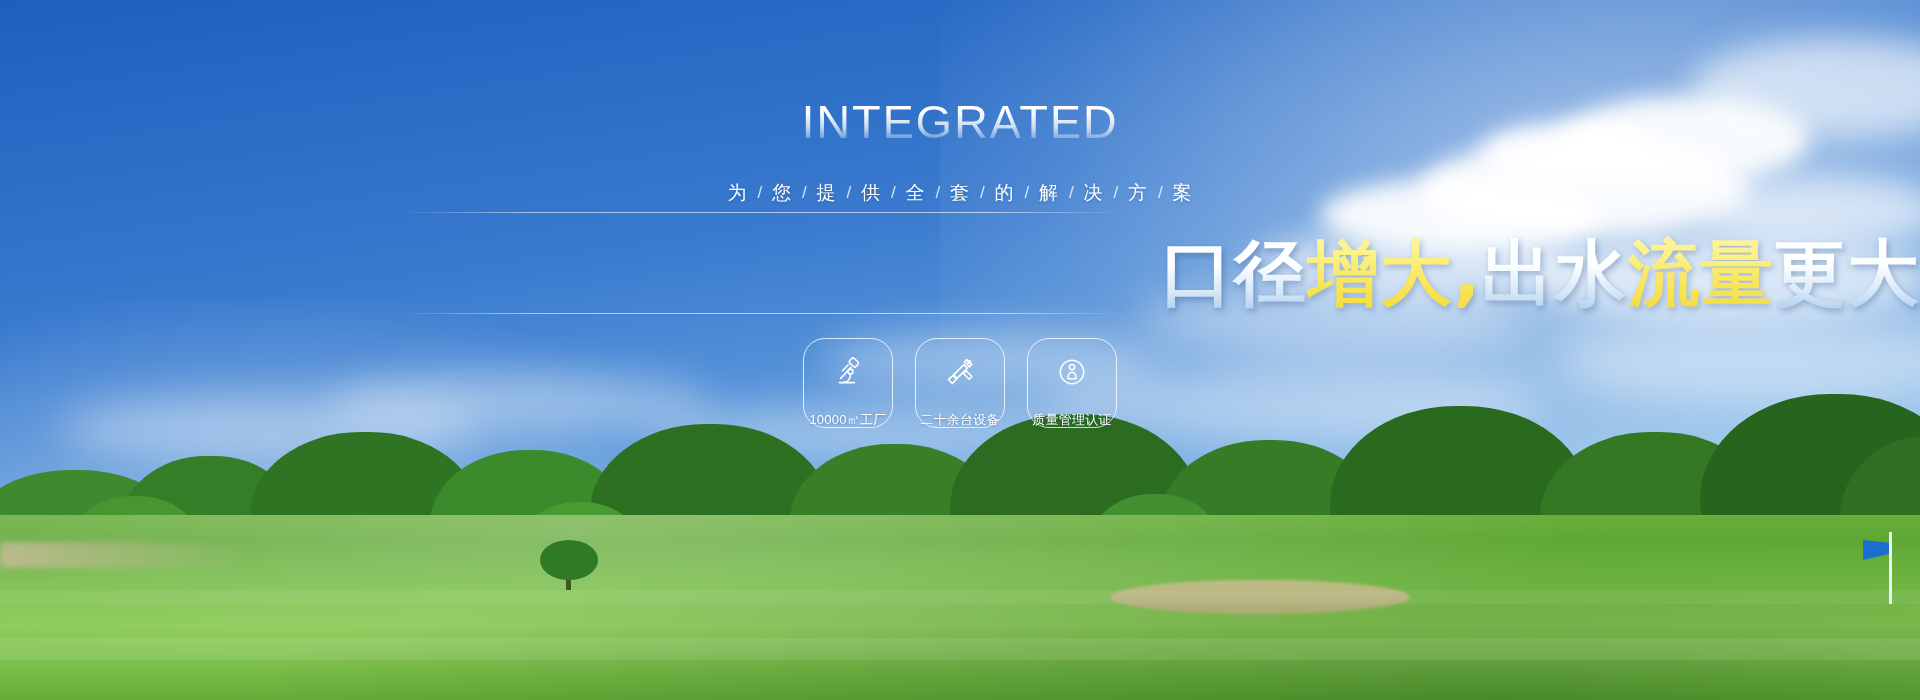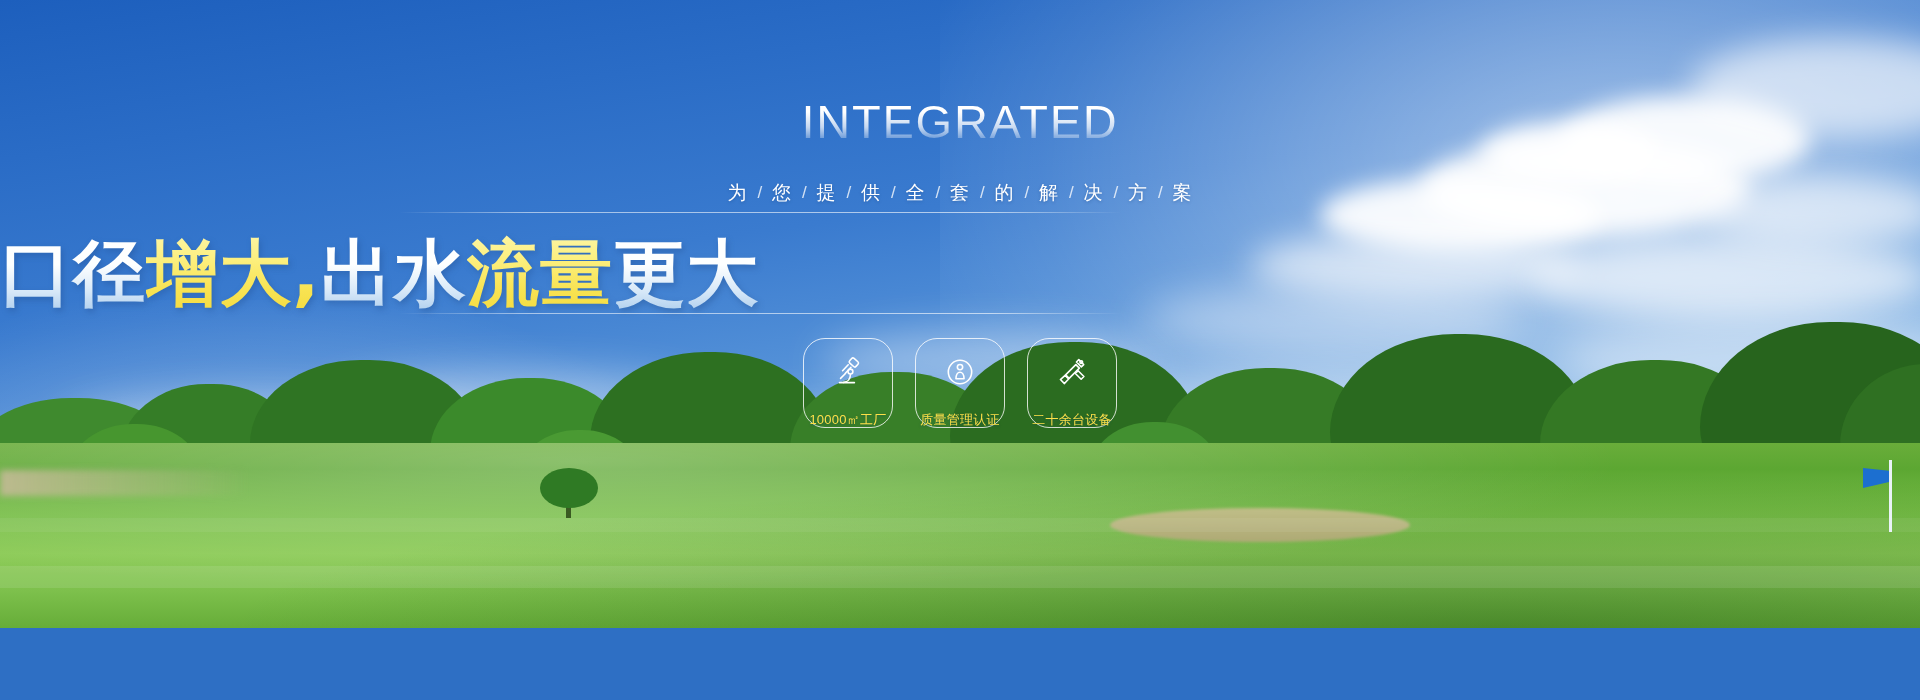--- a/index.html
+++ b/index.html
@@ -1,19 +1,19 @@
 <!DOCTYPE html>
 <html><head>
 <meta charset="utf-8">
 <style>
   *{margin:0;padding:0;box-sizing:border-box;}
   html,body{width:1920px;height:700px;overflow:hidden;background:#2e6fc4;}
   body{font-family:"Liberation Sans","DejaVu Sans",sans-serif;}
 
-  #banner{position:relative;width:1920px;height:628px;overflow:hidden;}
+  #banner{position:relative;width:1920px;height:700px;overflow:hidden;}
 
   
   .sky{position:absolute;left:0;top:0;width:1920px;height:620px;
        background:linear-gradient(172deg,#1d5fbd 0%,#2a6cc6 18%,#3a7bcf 38%,#5d99db 60%,#8bbde9 80%,#b9d8f1 94%,#cfe4f3 100%);}
   .sky-glow{position:absolute;right:-120px;top:-160px;width:1100px;height:760px;
        background:radial-gradient(ellipse at 62% 46%,rgba(255,255,255,.55) 0%,rgba(255,255,255,.30) 34%,rgba(255,255,255,.10) 60%,rgba(255,255,255,0) 78%);}
   .sky-glow2{position:absolute;left:-200px;top:300px;width:900px;height:420px;
        background:radial-gradient(ellipse at 50% 60%,rgba(255,255,255,.30) 0%,rgba(255,255,255,.12) 50%,rgba(255,255,255,0) 76%);}
 
   
@@ -64,21 +64,21 @@
   .tagline .tg{color:#fff;font-size:19px;letter-spacing:.04em;
        padding:0 9px;text-shadow:0 1px 3px rgba(20,60,120,.35);}
   .tagline .sl{color:rgba(255,255,255,.78);font-size:17px;font-weight:300;padding:0 1px;}
 
   .rule{position:absolute;height:1px;background:linear-gradient(90deg,
         rgba(255,255,255,0),rgba(255,255,255,.55) 18%,rgba(255,255,255,.62) 82%,rgba(255,255,255,0));}
   .rule-top{left:399px;top:212px;width:722px;}
   .rule-bot{left:399px;top:313px;width:722px;}
 
   
-  .headline{position:absolute;left:0;top:226px;width:1920px;text-align:left;white-space:nowrap;}
+  .headline{position:absolute;left:0;top:226px;width:1920px;text-align:right;white-space:nowrap;}
   .headline span{font-size:72px;font-weight:bold;letter-spacing:.015em;
        font-family:"DejaVu Sans","Liberation Sans",sans-serif;}
   .hw{background:linear-gradient(180deg,#ffffff 0%,#fdffff 40%,#d7e8f8 72%,#a9cbec 100%);
        -webkit-background-clip:text;background-clip:text;color:transparent;
        -webkit-text-fill-color:transparent;
        filter:drop-shadow(2px 3px 3px rgba(28,70,132,.34));}
   .hy{background:linear-gradient(180deg,#fdf6a9 0%,#fcef7e 34%,#f8e352 70%,#f3db3f 100%);
        -webkit-background-clip:text;background-clip:text;color:transparent;
        -webkit-text-fill-color:transparent;
        filter:drop-shadow(2px 3px 3px rgba(28,70,132,.30));}
@@ -86,21 +86,21 @@
   
   .badges{position:absolute;left:0;top:338px;width:1920px;
        display:flex;justify-content:center;align-items:flex-start;gap:22px;}
   .badge{width:90px;height:90px;border:1px solid rgba(255,255,255,.80);
        border-radius:22px;display:flex;flex-direction:column;
        align-items:center;justify-content:flex-end;padding-bottom:8px;
        position:relative;}
   .badge .ic{position:absolute;top:16px;left:50%;transform:translateX(-50%);
        width:34px;height:34px;display:block;}
   .badge .cap{position:absolute;left:50%;transform:translateX(-50%);bottom:-2px;
-       color:#fde047;font-size:13px;white-space:nowrap;letter-spacing:.02em;
+       color:#ffffff;font-size:13px;white-space:nowrap;letter-spacing:.02em;
        text-shadow:0 1px 3px rgba(20,60,120,.45);}
   .badge .ic svg{width:34px;height:34px;display:block;}
 </style>
 </head>
 <body>
 
 <div id="banner">
 
   <div class="sky"></div>
   <div class="sky-glow"></div>
@@ -208,38 +208,38 @@
                 <line x1="8" y1="26" x2="22" y2="26"></line>
               </g>
             </svg>
           </span>
           <span class="cap">10000㎡工厂</span>
         </div>
         <div class="badge">
           <span class="ic">
             <svg viewBox="0 0 32 32">
               <g stroke="#ffffff" stroke-width="1.5" fill="none" stroke-linecap="round" stroke-linejoin="round">
-                <circle cx="16" cy="16" r="11"></circle>
-                <circle cx="16" cy="11.4" r="2.5"></circle>
-                <path d="M12.2 22.4 C12.2 18.6 13.9 16.2 16 16.2 C18.1 16.2 19.8 18.6 19.8 22.4 Z"></path>
-              </g>
-            </svg>
-          </span>
-          <span class="cap">质量管理认证</span>
-        </div>
-        <div class="badge">
-          <span class="ic">
-            <svg viewBox="0 0 32 32">
-              <g stroke="#ffffff" stroke-width="1.5" fill="none" stroke-linecap="round" stroke-linejoin="round">
                 <path d="M22.4 4.4 l4.6 4.6 -2.2 2.2 -4.6 -4.6 z"></path>
                 <circle cx="24.7" cy="6.7" r="1.3"></circle>
                 <path d="M19.6 9.1 l3.3 3.3 -9.6 9.6 -3.3 -3.3 z"></path>
                 <path d="M9.5 19.2 l3.3 3.3 -3.9 4.4 -3.8 -3.8 z"></path>
                 <path d="M21.8 14.8 l5.4 5.4 -2.6 2.6 -5.4 -5.4 z"></path>
               </g>
             </svg>
           </span>
           <span class="cap">二十余台设备</span>
         </div>
+        <div class="badge">
+          <span class="ic">
+            <svg viewBox="0 0 32 32">
+              <g stroke="#ffffff" stroke-width="1.5" fill="none" stroke-linecap="round" stroke-linejoin="round">
+                <circle cx="16" cy="16" r="11"></circle>
+                <circle cx="16" cy="11.4" r="2.5"></circle>
+                <path d="M12.2 22.4 C12.2 18.6 13.9 16.2 16 16.2 C18.1 16.2 19.8 18.6 19.8 22.4 Z"></path>
+              </g>
+            </svg>
+          </span>
+          <span class="cap">质量管理认证</span>
+        </div>
       </div>
 
   </div>
 </div>
 
 </body></html>

